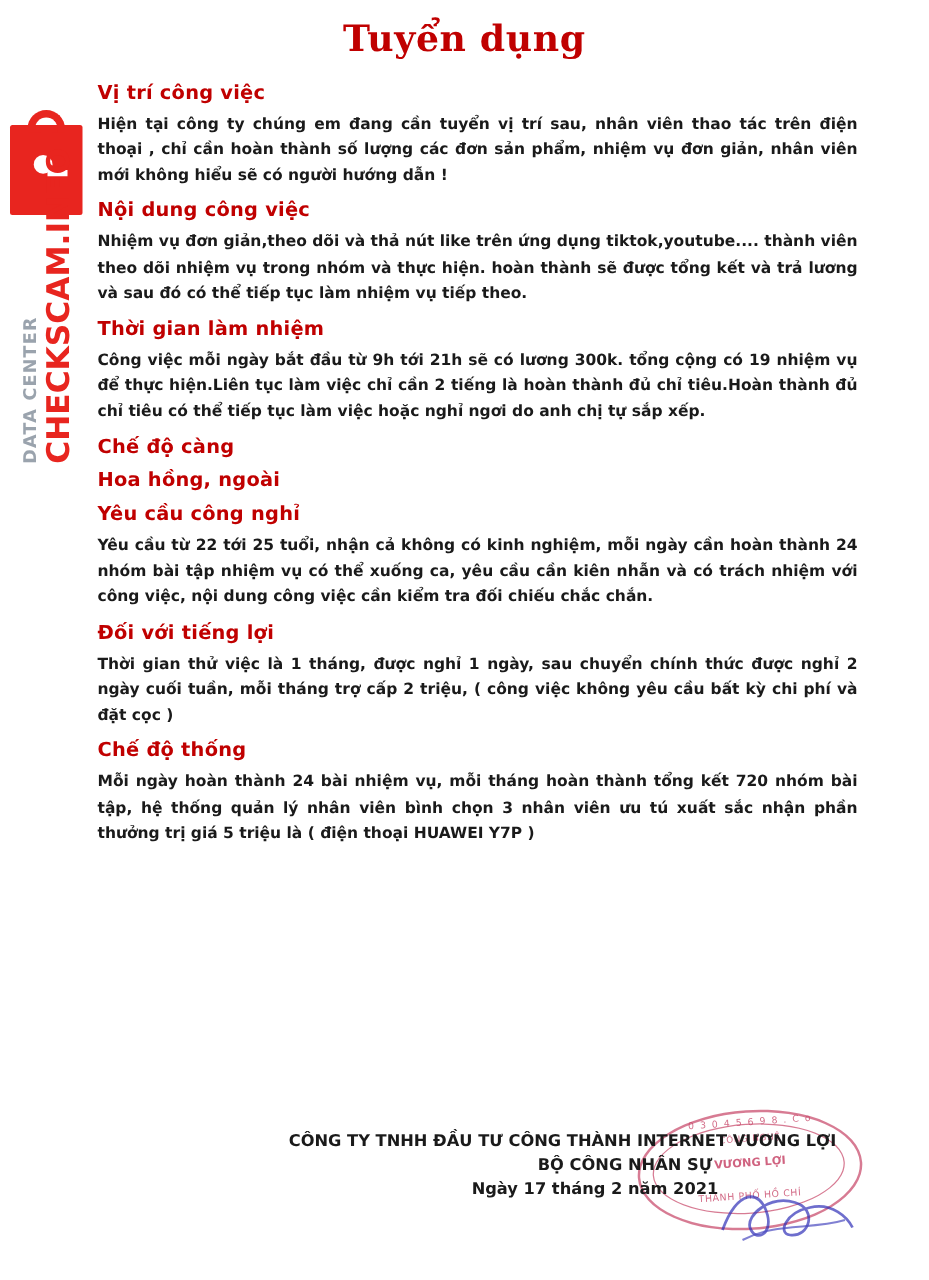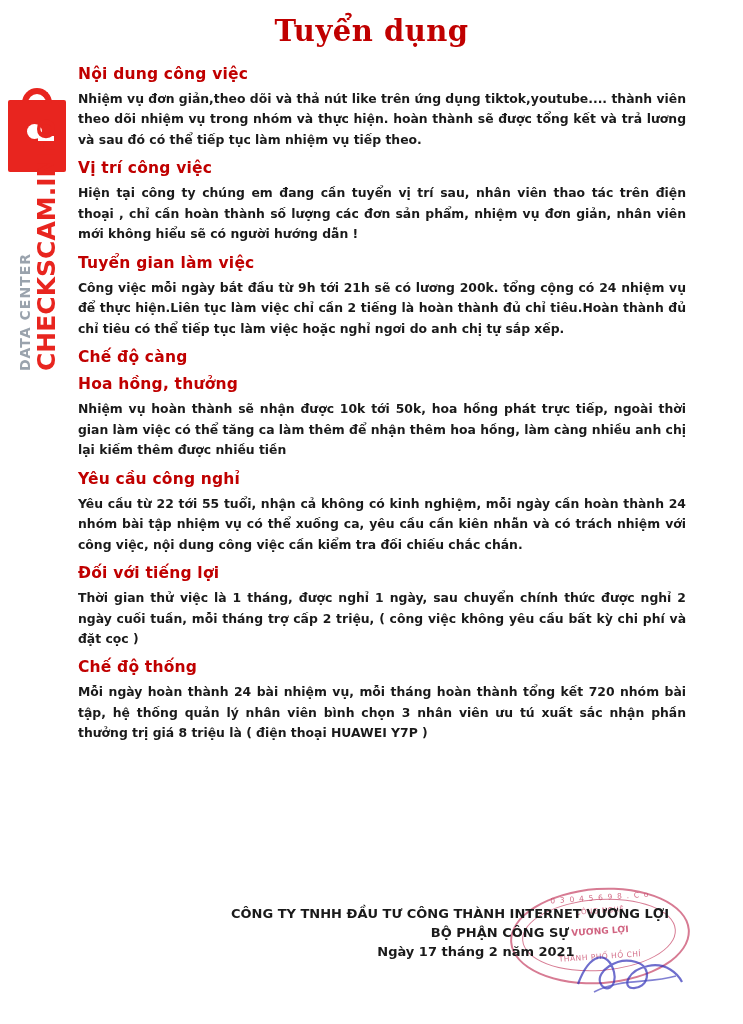--- a/index.html
+++ b/index.html
@@ -258,72 +258,71 @@
       <div class="wm-line1">DATA CENTER</div>
       <div class="wm-line2">CHECKSCAM.INFO</div>
     </div>
   </div>
 
   <div class="doc-title">Tuyển dụng</div>
 
   <div class="content">
 
     <div class="section">
+      <div class="sec-head">Vị trí công việc</div>
+      <p class="sec-body">Hiện tại công ty chúng em đang cần tuyển vị trí sau, nhân viên thao tác trên điện thoại , chỉ cần hoàn thành số lượng các đơn sản phẩm, nhiệm vụ đơn giản, nhân viên mới không hiểu sẽ có người hướng dẫn !</p>
+    </div>
+
+    <div class="section">
       <div class="sec-head">Nội dung công việc</div>
       <p class="sec-body">Nhiệm vụ đơn giản,theo dõi và thả nút like trên ứng dụng tiktok,youtube.... thành viên theo dõi nhiệm vụ trong nhóm và thực hiện. hoàn thành sẽ được tổng kết và trả lương và sau đó có thể tiếp tục làm nhiệm vụ tiếp theo.</p>
     </div>
 
     <div class="section">
-      <div class="sec-head">Vị trí công việc</div>
-      <p class="sec-body">Hiện tại công ty chúng em đang cần tuyển vị trí sau, nhân viên thao tác trên điện thoại , chỉ cần hoàn thành số lượng các đơn sản phẩm, nhiệm vụ đơn giản, nhân viên mới không hiểu sẽ có người hướng dẫn !</p>
-    </div>
-
-    <div class="section">
-      <div class="sec-head">Tuyển gian làm việc</div>
-      <p class="sec-body">Công việc mỗi ngày bắt đầu từ 9h tới 21h sẽ có lương 200k. tổng cộng có 24 nhiệm vụ để thực hiện.Liên tục làm việc chỉ cần 2 tiếng là hoàn thành đủ chỉ tiêu.Hoàn thành đủ chỉ tiêu có thể tiếp tục làm việc hoặc nghỉ ngơi do anh chị tự sắp xếp.</p>
+      <div class="sec-head">Thời gian làm nhiệm</div>
+      <p class="sec-body">Công việc mỗi ngày bắt đầu từ 9h tới 21h sẽ có lương 300k. tổng cộng có 19 nhiệm vụ để thực hiện.Liên tục làm việc chỉ cần 2 tiếng là hoàn thành đủ chỉ tiêu.Hoàn thành đủ chỉ tiêu có thể tiếp tục làm việc hoặc nghỉ ngơi do anh chị tự sắp xếp.</p>
     </div>
 
     <div class="section">
       <div class="sec-head">Chế độ càng</div>
     </div>
 
     <div class="section">
-      <div class="sec-head">Hoa hồng, thưởng</div>
-      <p class="sec-body">Nhiệm vụ hoàn thành sẽ nhận được 10k tới 50k, hoa hồng phát trực tiếp, ngoài thời gian làm việc có thể tăng ca làm thêm để nhận thêm hoa hồng, làm càng nhiều anh chị lại kiếm thêm được nhiều tiền</p>
+      <div class="sec-head">Hoa hồng, ngoài</div>
     </div>
 
     <div class="section">
       <div class="sec-head">Yêu cầu công nghỉ</div>
-      <p class="sec-body">Yêu cầu từ 22 tới 55 tuổi, nhận cả không có kinh nghiệm, mỗi ngày cần hoàn thành 24 nhóm bài tập nhiệm vụ có thể xuống ca, yêu cầu cần kiên nhẫn và có trách nhiệm với công việc,  nội dung công việc cần kiểm tra đối chiếu chắc chắn.</p>
+      <p class="sec-body">Yêu cầu từ 22 tới 25 tuổi, nhận cả không có kinh nghiệm, mỗi ngày cần hoàn thành 24 nhóm bài tập nhiệm vụ có thể xuống ca, yêu cầu cần kiên nhẫn và có trách nhiệm với công việc,  nội dung công việc cần kiểm tra đối chiếu chắc chắn.</p>
     </div>
 
     <div class="section">
       <div class="sec-head">Đối với tiếng lợi</div>
       <p class="sec-body">Thời gian thử việc là 1 tháng,  được nghỉ 1 ngày, sau chuyển chính thức được nghỉ 2 ngày cuối tuần, mỗi tháng trợ cấp 2 triệu,  ( công việc không yêu cầu bất kỳ chi phí và đặt cọc )</p>
     </div>
 
     <div class="section">
       <div class="sec-head">Chế độ thống</div>
-      <p class="sec-body">Mỗi ngày hoàn thành 24 bài nhiệm vụ, mỗi tháng hoàn thành tổng kết 720 nhóm bài tập, hệ thống quản lý nhân viên bình chọn 3 nhân viên ưu tú xuất sắc nhận phần thưởng trị giá 8 triệu là ( điện thoại HUAWEI Y7P )</p>
+      <p class="sec-body">Mỗi ngày hoàn thành 24 bài nhiệm vụ, mỗi tháng hoàn thành tổng kết 720 nhóm bài tập, hệ thống quản lý nhân viên bình chọn 3 nhân viên ưu tú xuất sắc nhận phần thưởng trị giá 5 triệu là ( điện thoại HUAWEI Y7P )</p>
     </div>
 
   </div>
 
   <div class="seal">
     <div class="seal-ellipse"></div>
     <div class="seal-ellipse inner"></div>
     <div class="seal-top-text">0 3 0 4 5 6 9 8 . C o</div>
     <div class="seal-mid-text">CÔNG NGHỆ</div>
     <div class="seal-center-text">VƯƠNG LỢI</div>
     <div class="seal-bottom-text">THÀNH PHỐ HỒ CHÍ</div>
     <svg class="signature" viewBox="0 0 120 70">
       <path d="M8 52 C 20 20, 38 18, 44 40 C 48 56, 34 62, 30 50 C 27 40, 46 24, 66 30 C 84 35, 78 58, 62 56 C 52 55, 58 38, 78 34 C 96 30, 108 42, 112 50" fill="none" stroke="#2b2bb5" stroke-width="2.2" opacity="0.8"></path>
       <path d="M24 60 C 50 46, 78 52, 106 44" fill="none" stroke="#2b2bb5" stroke-width="1.6" opacity="0.7"></path>
     </svg>
   </div>
 
   <div class="footer">
     <div class="footer-line l1">CÔNG TY TNHH ĐẦU TƯ CÔNG THÀNH INTERNET VƯƠNG LỢI</div>
-    <div class="footer-line l2">BỘ PHẬN CÔNG SỰ</div>
+    <div class="footer-line l2">BỘ CÔNG NHÂN SỰ</div>
     <div class="footer-line l3">Ngày 17 tháng 2 năm 2021</div>
   </div>
 
 </div>
 
 </body></html>

